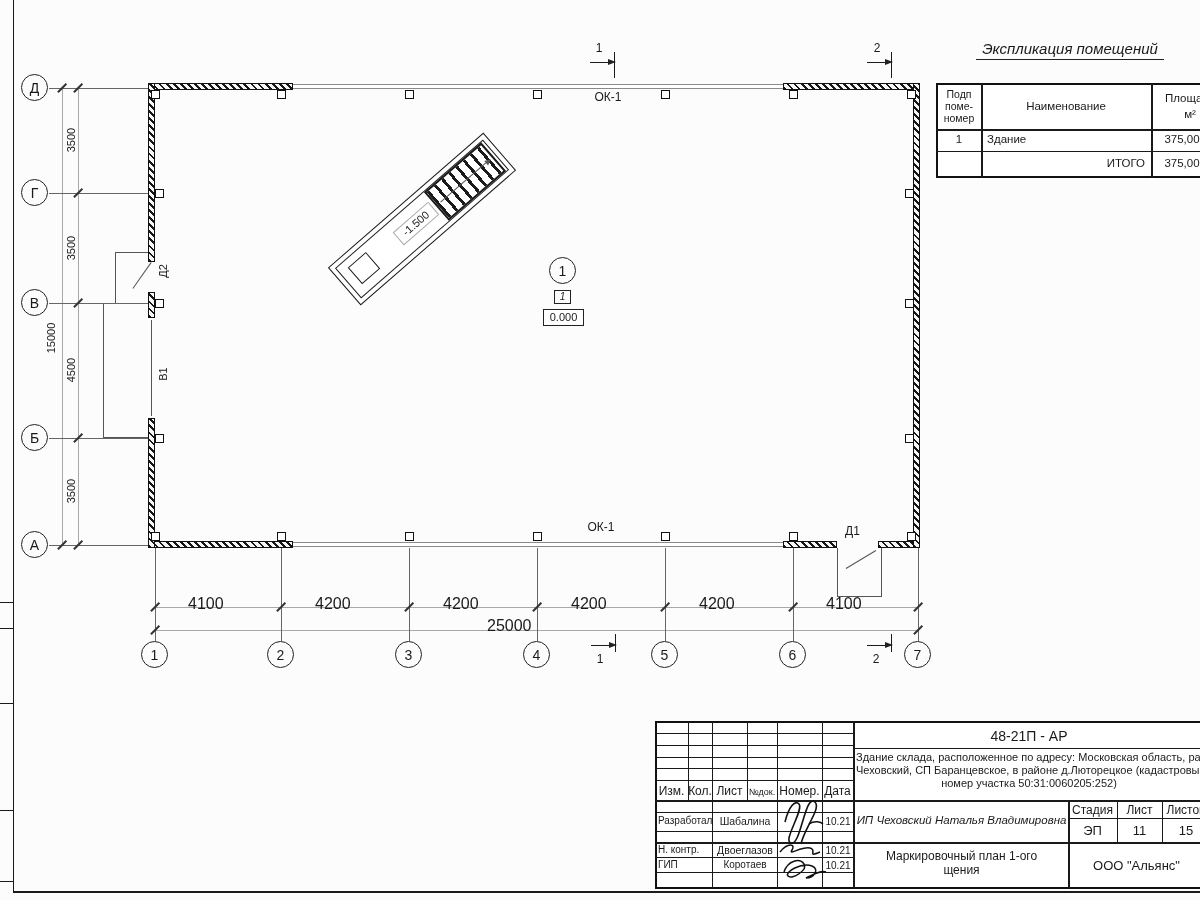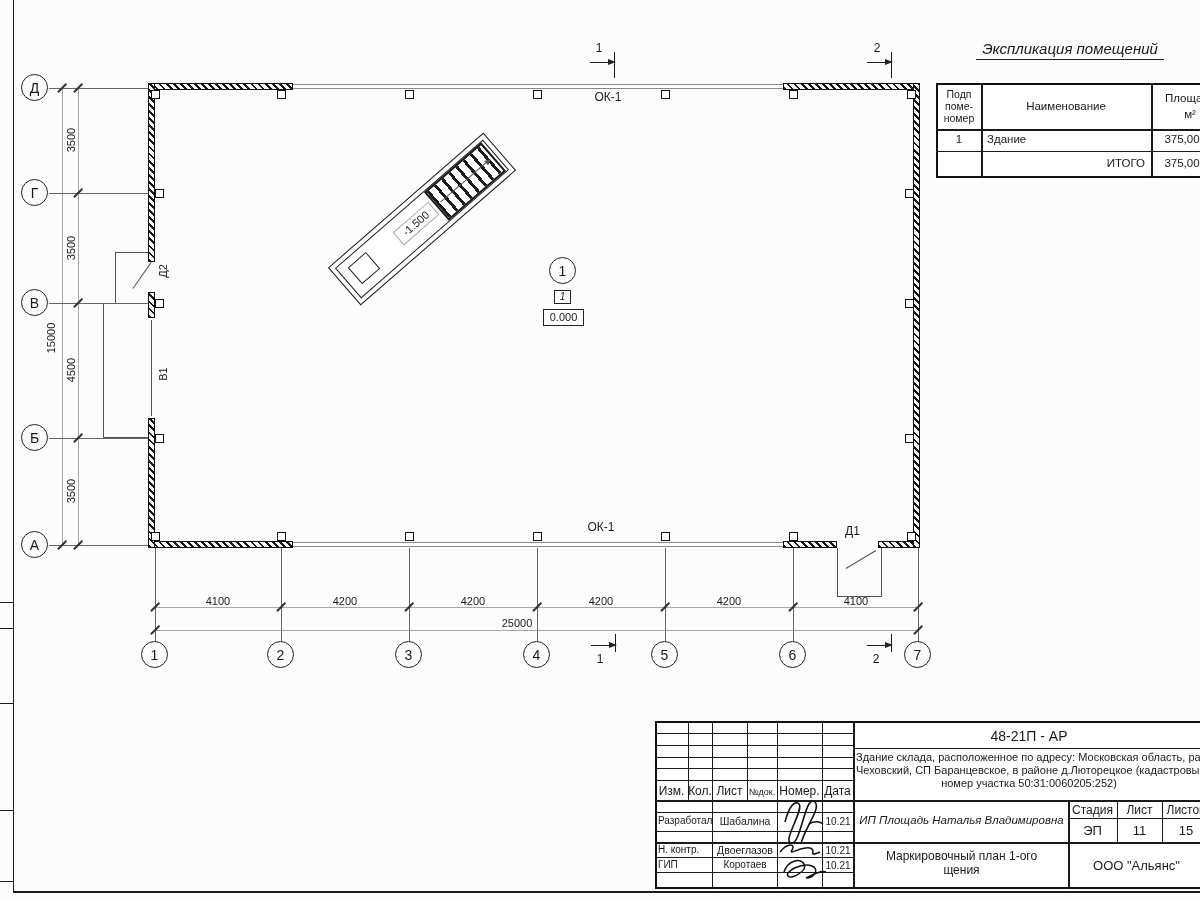--- a/index.html
+++ b/index.html
@@ -13,21 +13,21 @@
   .mid{background:#555;}
   .hatch{position:absolute;border:1px solid #111;
          background:repeating-linear-gradient(45deg,#161616 0 2px,#f6f6f6 2px 5px);}
   .band{position:absolute;height:5px;background:#fff;border-top:1.4px solid #8a8a8a;border-bottom:1.4px solid #8a8a8a;}
   .sq{position:absolute;width:9px;height:9px;background:#fff;border:1.4px solid #111;}
   .axl{position:absolute;height:1px;background:#666;}
   .axv{position:absolute;width:1px;background:#666;}
   .tick{position:absolute;width:12px;height:1.6px;background:#333;transform:rotate(-45deg);}
   .circ{position:absolute;width:27px;height:27px;border:1.3px solid #222;border-radius:50%;
         background:#fcfcfc;display:flex;align-items:center;justify-content:center;font-size:14px;}
-  .dimt{position:absolute;font-size:11px;white-space:nowrap;text-align:center;width:60px;}
+  .dimt{position:absolute;font-size:16px;white-space:nowrap;text-align:left;width:60px;}
   .rotl{position:absolute;width:40px;height:12px;line-height:12px;font-size:11px;text-align:center;
         transform:rotate(-90deg);white-space:nowrap;}
   .lbl{position:absolute;font-size:12px;white-space:nowrap;text-align:center;}
   .ah{position:absolute;width:0;height:0;border-left:8px solid #222;border-top:3px solid transparent;border-bottom:3px solid transparent;}
   .tcell{position:absolute;text-align:center;font-size:12px;white-space:nowrap;}
   .it{font-style:italic;}
   .ul{display:inline-block;border-bottom:1.2px solid #222;padding:0 6px 2px 6px;}
 </style>
 </head>
 <body>
@@ -243,21 +243,21 @@
   </svg>
   <svg style="position:absolute;left:776px;top:838px;" width="54" height="46" viewBox="0 0 54 46">
     <path d="M4,14 C12,4 20,6 16,12 C12,18 26,8 34,10 C42,12 30,20 44,14" stroke="#111" stroke-width="1.5" fill="none"></path>
     <path d="M8,34 C12,22 24,20 28,26 C32,32 16,42 12,38 C8,34 26,24 36,28 C44,31 38,40 30,40 C38,36 46,32 50,34" stroke="#111" stroke-width="1.5" fill="none"></path>
   </svg>
 
   <div class="tcell" style="left:855px;top:728px;width:348px;font-size:14px;">48-21П - АР</div>
   <div class="tcell" style="left:856px;top:751px;width:346px;font-size:11px;">Здание склада, расположенное по адресу: Московская область, район</div>
   <div class="tcell" style="left:856px;top:764px;width:346px;font-size:11px;">Чеховский, СП Баранцевское, в районе д.Люторецкое  (кадастровый</div>
   <div class="tcell" style="left:856px;top:777px;width:346px;font-size:11px;">номер участка 50:31:0060205:252)</div>
-  <div class="tcell it" style="left:855px;top:814px;width:213px;font-size:11.5px;">ИП Площадь Наталья Владимировна</div>
+  <div class="tcell it" style="left:855px;top:814px;width:213px;font-size:11.5px;">ИП Чеховский Наталья Владимировна</div>
   <div class="tcell" style="left:1068px;top:803px;width:49px;">Стадия</div>
   <div class="tcell" style="left:1117px;top:803px;width:45px;">Лист</div>
   <div class="tcell" style="left:1162px;top:803px;width:48px;">Листов</div>
   <div class="tcell" style="left:1068px;top:823px;width:49px;font-size:13px;">ЭП</div>
   <div class="tcell" style="left:1117px;top:823px;width:45px;font-size:13px;">11</div>
   <div class="tcell" style="left:1162px;top:823px;width:48px;font-size:13px;">15</div>
   <div class="tcell" style="left:855px;top:849px;width:213px;font-size:12px;">Маркировочный план 1-ого</div>
   <div class="tcell" style="left:855px;top:863px;width:213px;font-size:12px;">щения</div>
   <div class="tcell" style="left:1068px;top:858px;width:137px;font-size:13px;">ООО "Альянс"</div>
 <div class="sq" style="left: 150.5px; top: 90px; width: 9px; height: 9px;"></div>

